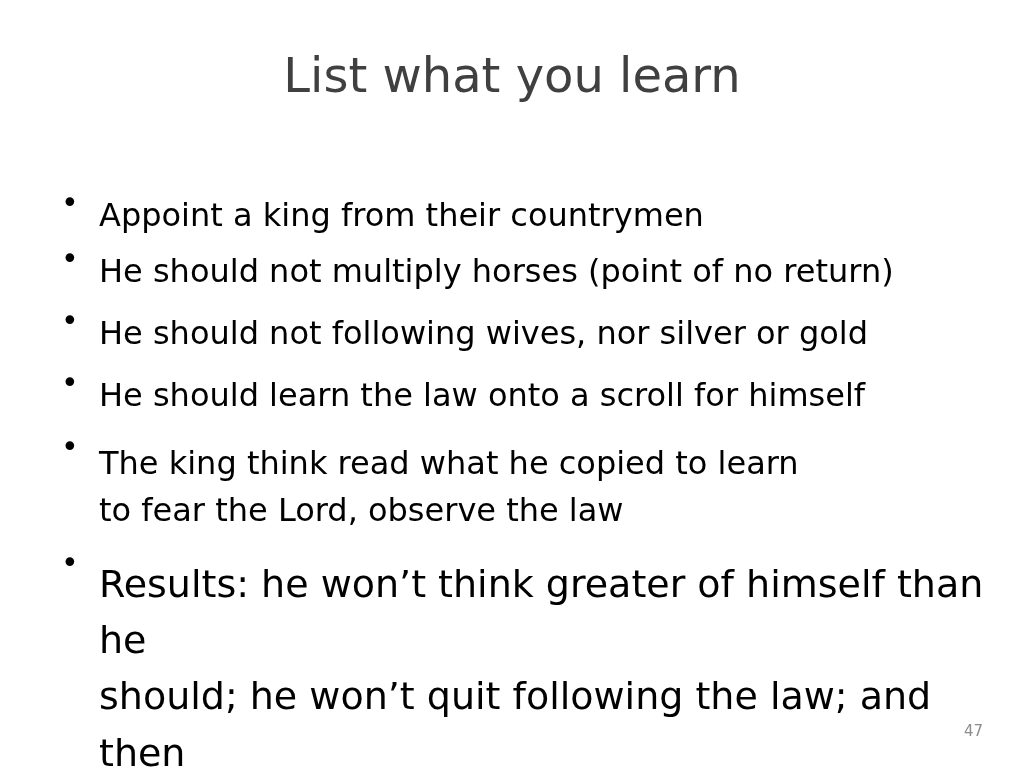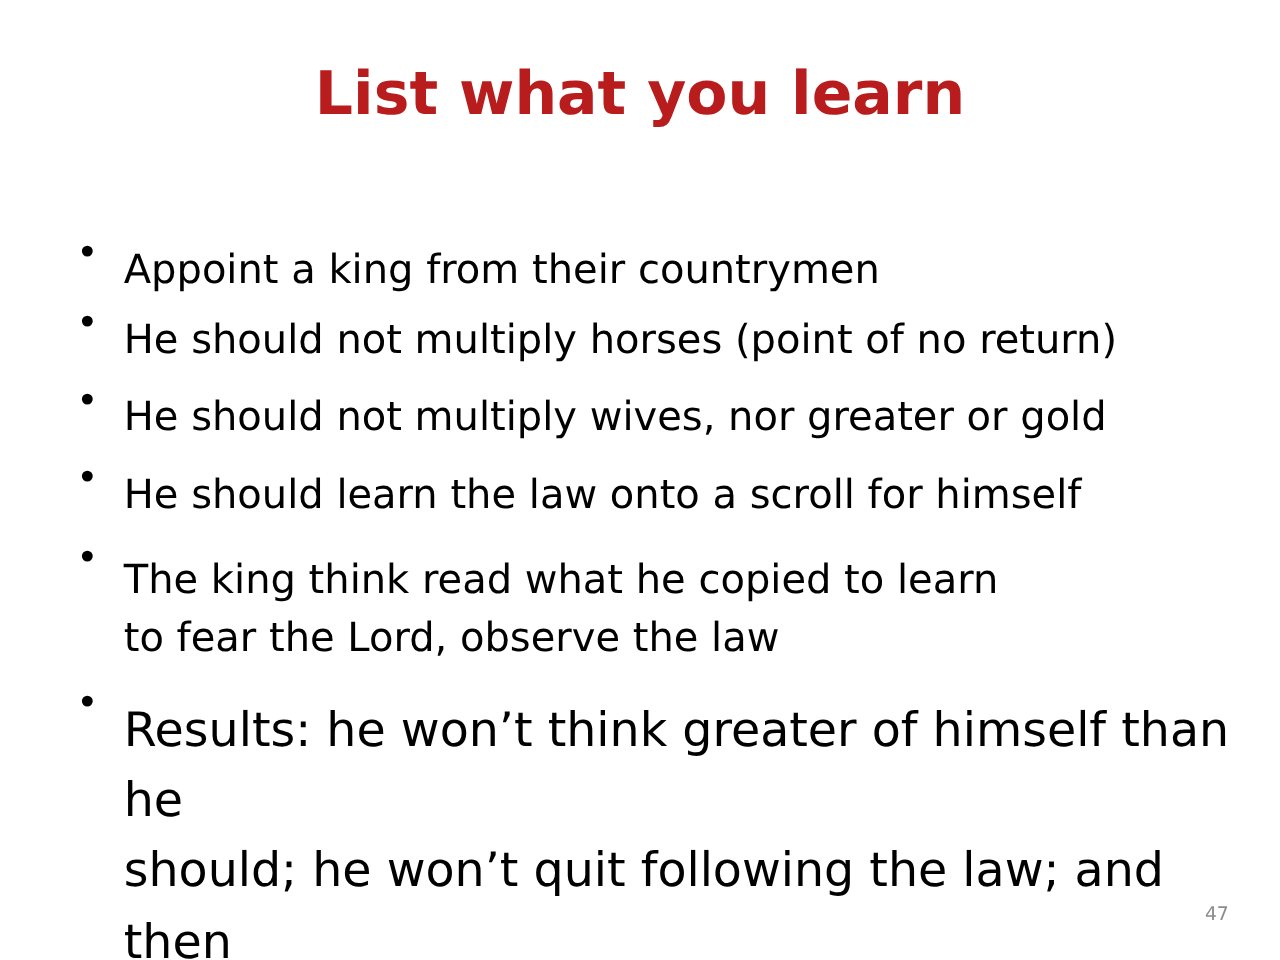--- a/index.html
+++ b/index.html
@@ -21,22 +21,22 @@
     background: #ffffff;
   }
   .slide-title {
     position: absolute;
     top: 48px;
     left: 0;
     width: 100%;
     text-align: center;
     font-size: 48px;
     line-height: 1.15;
-    font-weight: 700;
-    color: #b91c1c;
+    font-weight: 400;
+    color: #404040;
     letter-spacing: 0px;
   }
   .bullet-list {
     position: absolute;
     top: 185px;
     left: 55px;
     width: 945px;
   }
   .bullet {
     display: flex;
@@ -92,21 +92,21 @@
       <span class="bullet-text">Appoint a king from their countrymen</span>
     </div>
 
     <div class="bullet i1">
       <span class="bullet-marker">•</span>
       <span class="bullet-text">He should not multiply horses (point of no return)</span>
     </div>
 
     <div class="bullet i2">
       <span class="bullet-marker">•</span>
-      <span class="bullet-text">He should not multiply wives, nor greater or gold</span>
+      <span class="bullet-text">He should not following wives, nor silver or gold</span>
     </div>
 
     <div class="bullet i3">
       <span class="bullet-marker">•</span>
       <span class="bullet-text">He should learn the law onto a scroll for himself</span>
     </div>
 
     <div class="bullet i4">
       <span class="bullet-marker">•</span>
       <span class="bullet-text">The king think read what he copied to learn

